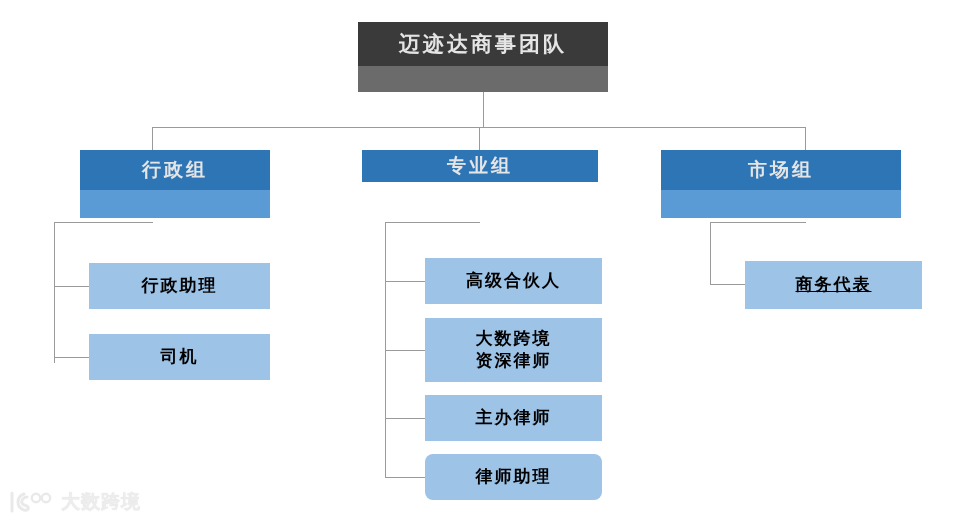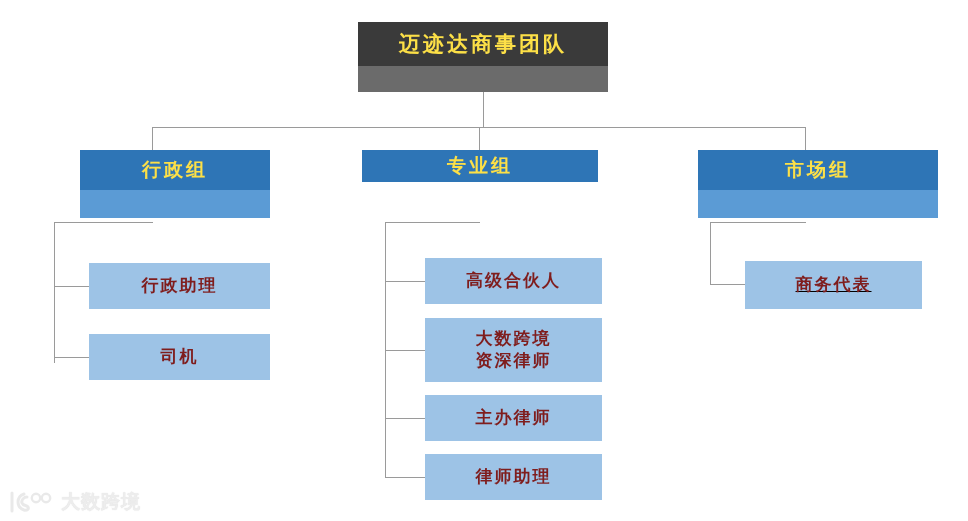--- a/index.html
+++ b/index.html
@@ -42,21 +42,21 @@
     position: absolute;
     box-sizing: border-box;
     display: flex;
     flex-direction: column;
   }
   .node-header {
     display: flex;
     align-items: center;
     justify-content: center;
     box-sizing: border-box;
-    color: #fde047;
+    color: #e5e5e5;
     font-weight: bold;
     letter-spacing: 2px;
     text-align: left;
     line-height: 1.15;
     white-space: pre-line;
   }
   .node-body {
     flex: 1 1 auto;
   }
 
@@ -83,21 +83,21 @@
   }
 
   
   .node-leaf {
     background: #9dc3e6;
     display: flex;
     align-items: center;
     justify-content: center;
   }
   .node-leaf .leaf-label {
-    color: #7f1d1d;
+    color: #000000;
     font-weight: bold;
     font-size: 17px;
     letter-spacing: 2px;
     text-align: center;
     line-height: 1.3;
     white-space: pre-line;
   }
 
   
   #watermark {
@@ -161,21 +161,21 @@
   <div class="node node-group" style="left:36px; top:150px; width:234px; height:68px;padding-left:44px;">
     <div class="node-header">行政组</div>
     <div class="node-body"></div>
   </div>
 
   <div class="node node-group" style="left:362px; top:150px; width:236px; height:68px;gap:36px;">
     <div class="node-header">专业组</div>
     <div class="node-body"></div>
   </div>
 
-  <div class="node node-group" style="left:698px; top:150px; width:240px; height:68px;">
+  <div class="node node-group" style="left:661px; top:150px; width:240px; height:68px;">
     <div class="node-header">市场组</div>
     <div class="node-body"></div>
   </div>
 
   <div class="node-leaf" style="position:absolute; left:89px; top:263px; width:181px; height:46px;">
     <span class="leaf-label">行政助理</span>
   </div>
 
   <div class="node-leaf" style="position:absolute; left:89px; top:334px; width:181px; height:46px;">
     <span class="leaf-label">司机</span>
@@ -187,21 +187,21 @@
 
   <div class="node-leaf" style="position:absolute; left:425px; top:318px; width:177px; height:64px;">
     <span class="leaf-label">大数跨境
 资深律师</span>
   </div>
 
   <div class="node-leaf" style="position:absolute; left:425px; top:395px; width:177px; height:46px;">
     <span class="leaf-label">主办律师</span>
   </div>
 
-  <div class="node-leaf" style="position:absolute; left:425px; top:454px; width:177px; height:46px;">
+  <div class="node-leaf" style="position:absolute; left:425px; top:454px; width:177px; height:46px;border-radius:8px;">
     <span class="leaf-label">律师助理</span>
   </div>
 
   <div class="node-leaf" style="position:absolute; left:745px; top:261px; width:177px; height:48px;text-decoration:underline;">
     <span class="leaf-label">商务代表</span>
   </div>
 
   <div id="watermark">
     <svg class="wm-logo" width="46" height="24" viewBox="0 0 46 24">
       <path d="M4 3 L4 21" stroke="#e8e8e8" stroke-width="3" fill="none" stroke-linecap="round"></path>

